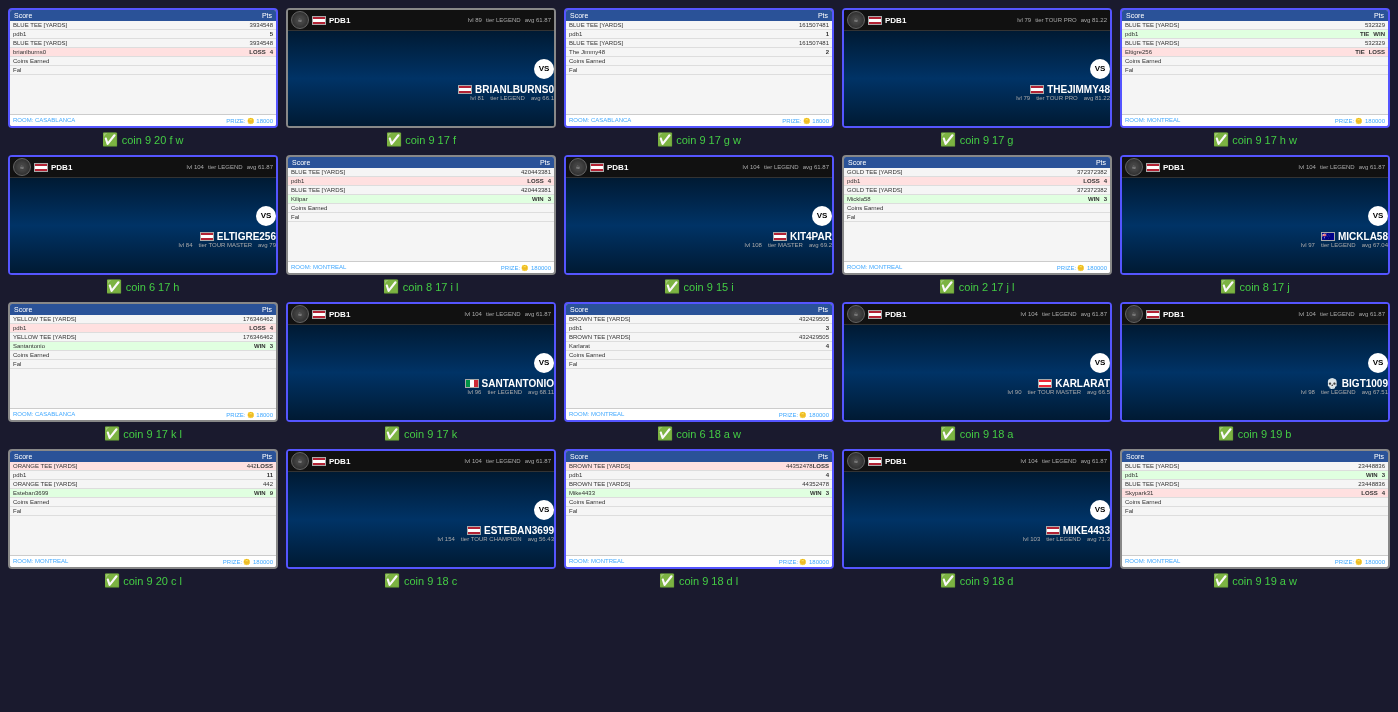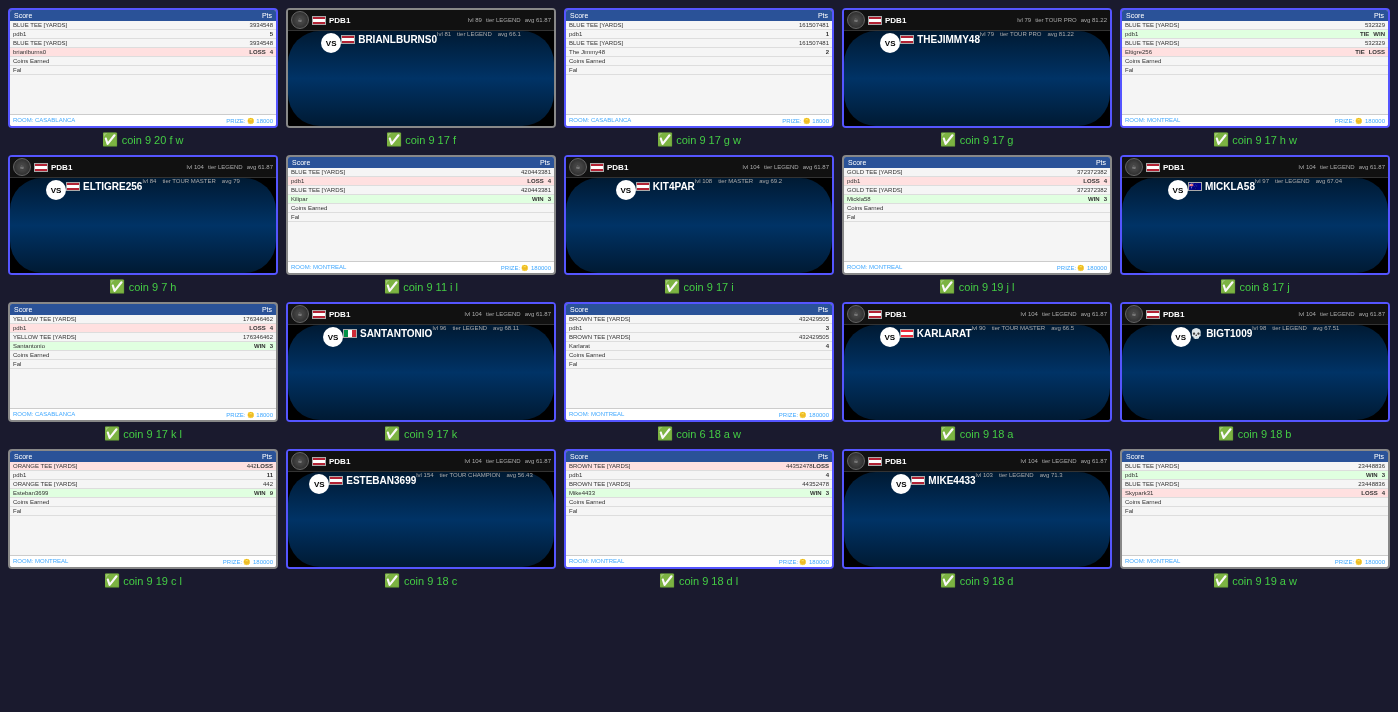--- a/index.html
+++ b/index.html
@@ -67,26 +67,25 @@
     }
     .mc-top-score {
       display: flex;
       gap: 4px;
       font-size: 6px;
       color: #aaa;
     }
     .mc-vs-area {
       flex: 1;
       display: flex;
-      flex-direction: row;
-      align-items: flex-start;
+      flex-direction: column;
+      align-items: flex-end;
       justify-content: center;
       background: linear-gradient(180deg, #001a33 0%, #003366 50%, #001a33 100%);
       position: relative;
-      border-radius: 32px;
     }
     .mc-vs-circle {
       width: 20px;
       height: 20px;
       border-radius: 50%;
       background: #fff;
       color: #000;
       display: flex;
       align-items: center;
       justify-content: center;
@@ -420,21 +419,21 @@
           <span>lvl 84</span>
           <span>tier TOUR MASTER</span>
           <span>avg 79</span>
         </div>
       </div>
     </div>
 
     </div>
     <div class="card-label">
       <span class="check-icon">✅</span>
-      <span>coin 9 7 h</span>
+      <span>coin 6 17 h</span>
     </div>
   </div>
     <div class="card">
     <div class="card-img gray-border">
 
     <div class="score-card">
       <div class="sc-header">
         <span>Score</span>
         <span>Pts</span>
       </div>
@@ -474,21 +473,21 @@
     </div>
       <div class="sc-bottom">
         <span>ROOM: <span>MONTREAL</span></span>
         <span>PRIZE: 🪙 <span>180000</span></span>
       </div>
     </div>
 
     </div>
     <div class="card-label">
       <span class="check-icon">✅</span>
-      <span>coin 9 11 i l</span>
+      <span>coin 8 17 i l</span>
     </div>
   </div>
     <div class="card">
     <div class="card-img ">
 
     <div class="mini-card">
       <div class="mc-top">
         <div style="display:flex;align-items:center;gap:3px;">
           <div class="pdb1-logo">☠</div>
           <span style="display:inline-block;width:14px;height:9px;background:linear-gradient(#B22234 33%,#fff 33%,#fff 66%,#B22234 66%);border:1px solid #aaa;"></span>
@@ -510,21 +509,21 @@
           <span>lvl 108</span>
           <span>tier MASTER</span>
           <span>avg 69.2</span>
         </div>
       </div>
     </div>
 
     </div>
     <div class="card-label">
       <span class="check-icon">✅</span>
-      <span>coin 9 17 i</span>
+      <span>coin 9 15 i</span>
     </div>
   </div>
     <div class="card">
     <div class="card-img gray-border">
 
     <div class="score-card">
       <div class="sc-header">
         <span>Score</span>
         <span>Pts</span>
       </div>
@@ -564,21 +563,21 @@
     </div>
       <div class="sc-bottom">
         <span>ROOM: <span>MONTREAL</span></span>
         <span>PRIZE: 🪙 <span>180000</span></span>
       </div>
     </div>
 
     </div>
     <div class="card-label">
       <span class="check-icon">✅</span>
-      <span>coin 9 19 j l</span>
+      <span>coin 2 17 j l</span>
     </div>
   </div>
     <div class="card">
     <div class="card-img ">
 
     <div class="mini-card">
       <div class="mc-top">
         <div style="display:flex;align-items:center;gap:3px;">
           <div class="pdb1-logo">☠</div>
           <span style="display:inline-block;width:14px;height:9px;background:linear-gradient(#B22234 33%,#fff 33%,#fff 66%,#B22234 66%);border:1px solid #aaa;"></span>
@@ -814,21 +813,21 @@
           <span>lvl 98</span>
           <span>tier LEGEND</span>
           <span>avg 67.51</span>
         </div>
       </div>
     </div>
 
     </div>
     <div class="card-label">
       <span class="check-icon">✅</span>
-      <span>coin 9 18 b</span>
+      <span>coin 9 19 b</span>
     </div>
   </div>
     <div class="card">
     <div class="card-img gray-border">
 
     <div class="score-card">
       <div class="sc-header">
         <span>Score</span>
         <span>Pts</span>
       </div>
@@ -868,21 +867,21 @@
     </div>
       <div class="sc-bottom">
         <span>ROOM: <span>MONTREAL</span></span>
         <span>PRIZE: 🪙 <span>180000</span></span>
       </div>
     </div>
 
     </div>
     <div class="card-label">
       <span class="check-icon">✅</span>
-      <span>coin 9 19 c l</span>
+      <span>coin 9 20 c l</span>
     </div>
   </div>
     <div class="card">
     <div class="card-img ">
 
     <div class="mini-card">
       <div class="mc-top">
         <div style="display:flex;align-items:center;gap:3px;">
           <div class="pdb1-logo">☠</div>
           <span style="display:inline-block;width:14px;height:9px;background:linear-gradient(#B22234 33%,#fff 33%,#fff 66%,#B22234 66%);border:1px solid #aaa;"></span>

